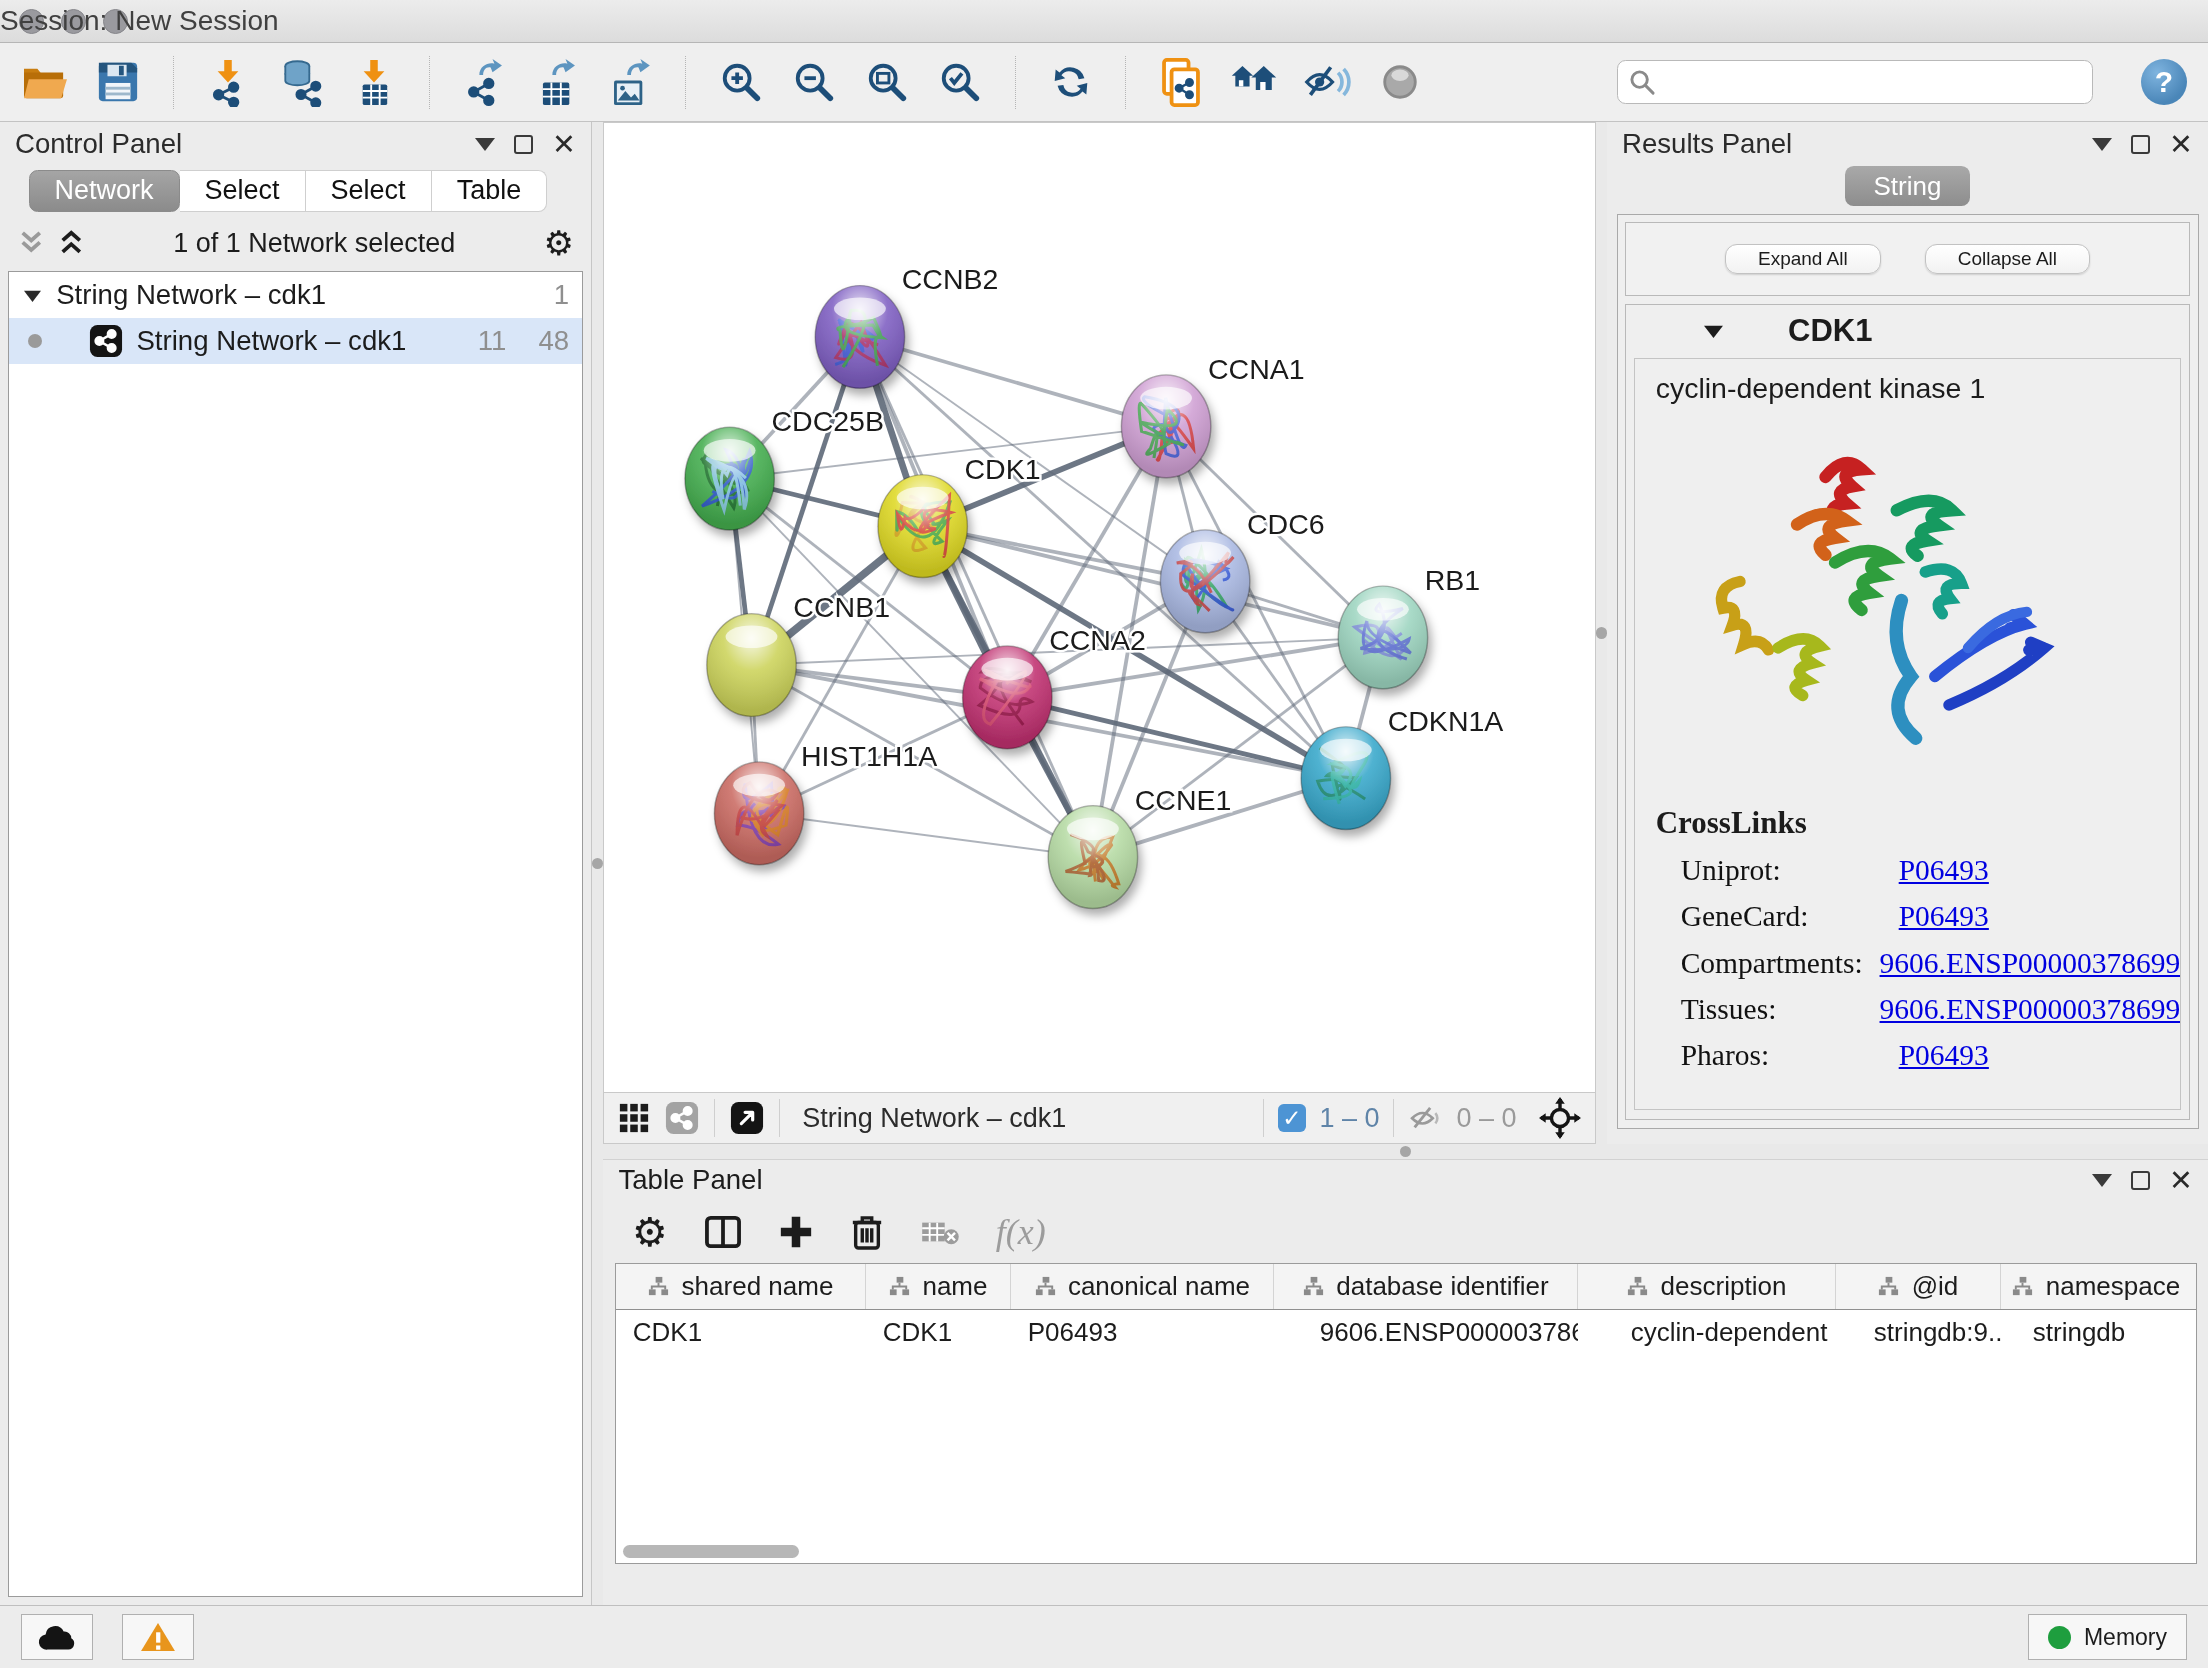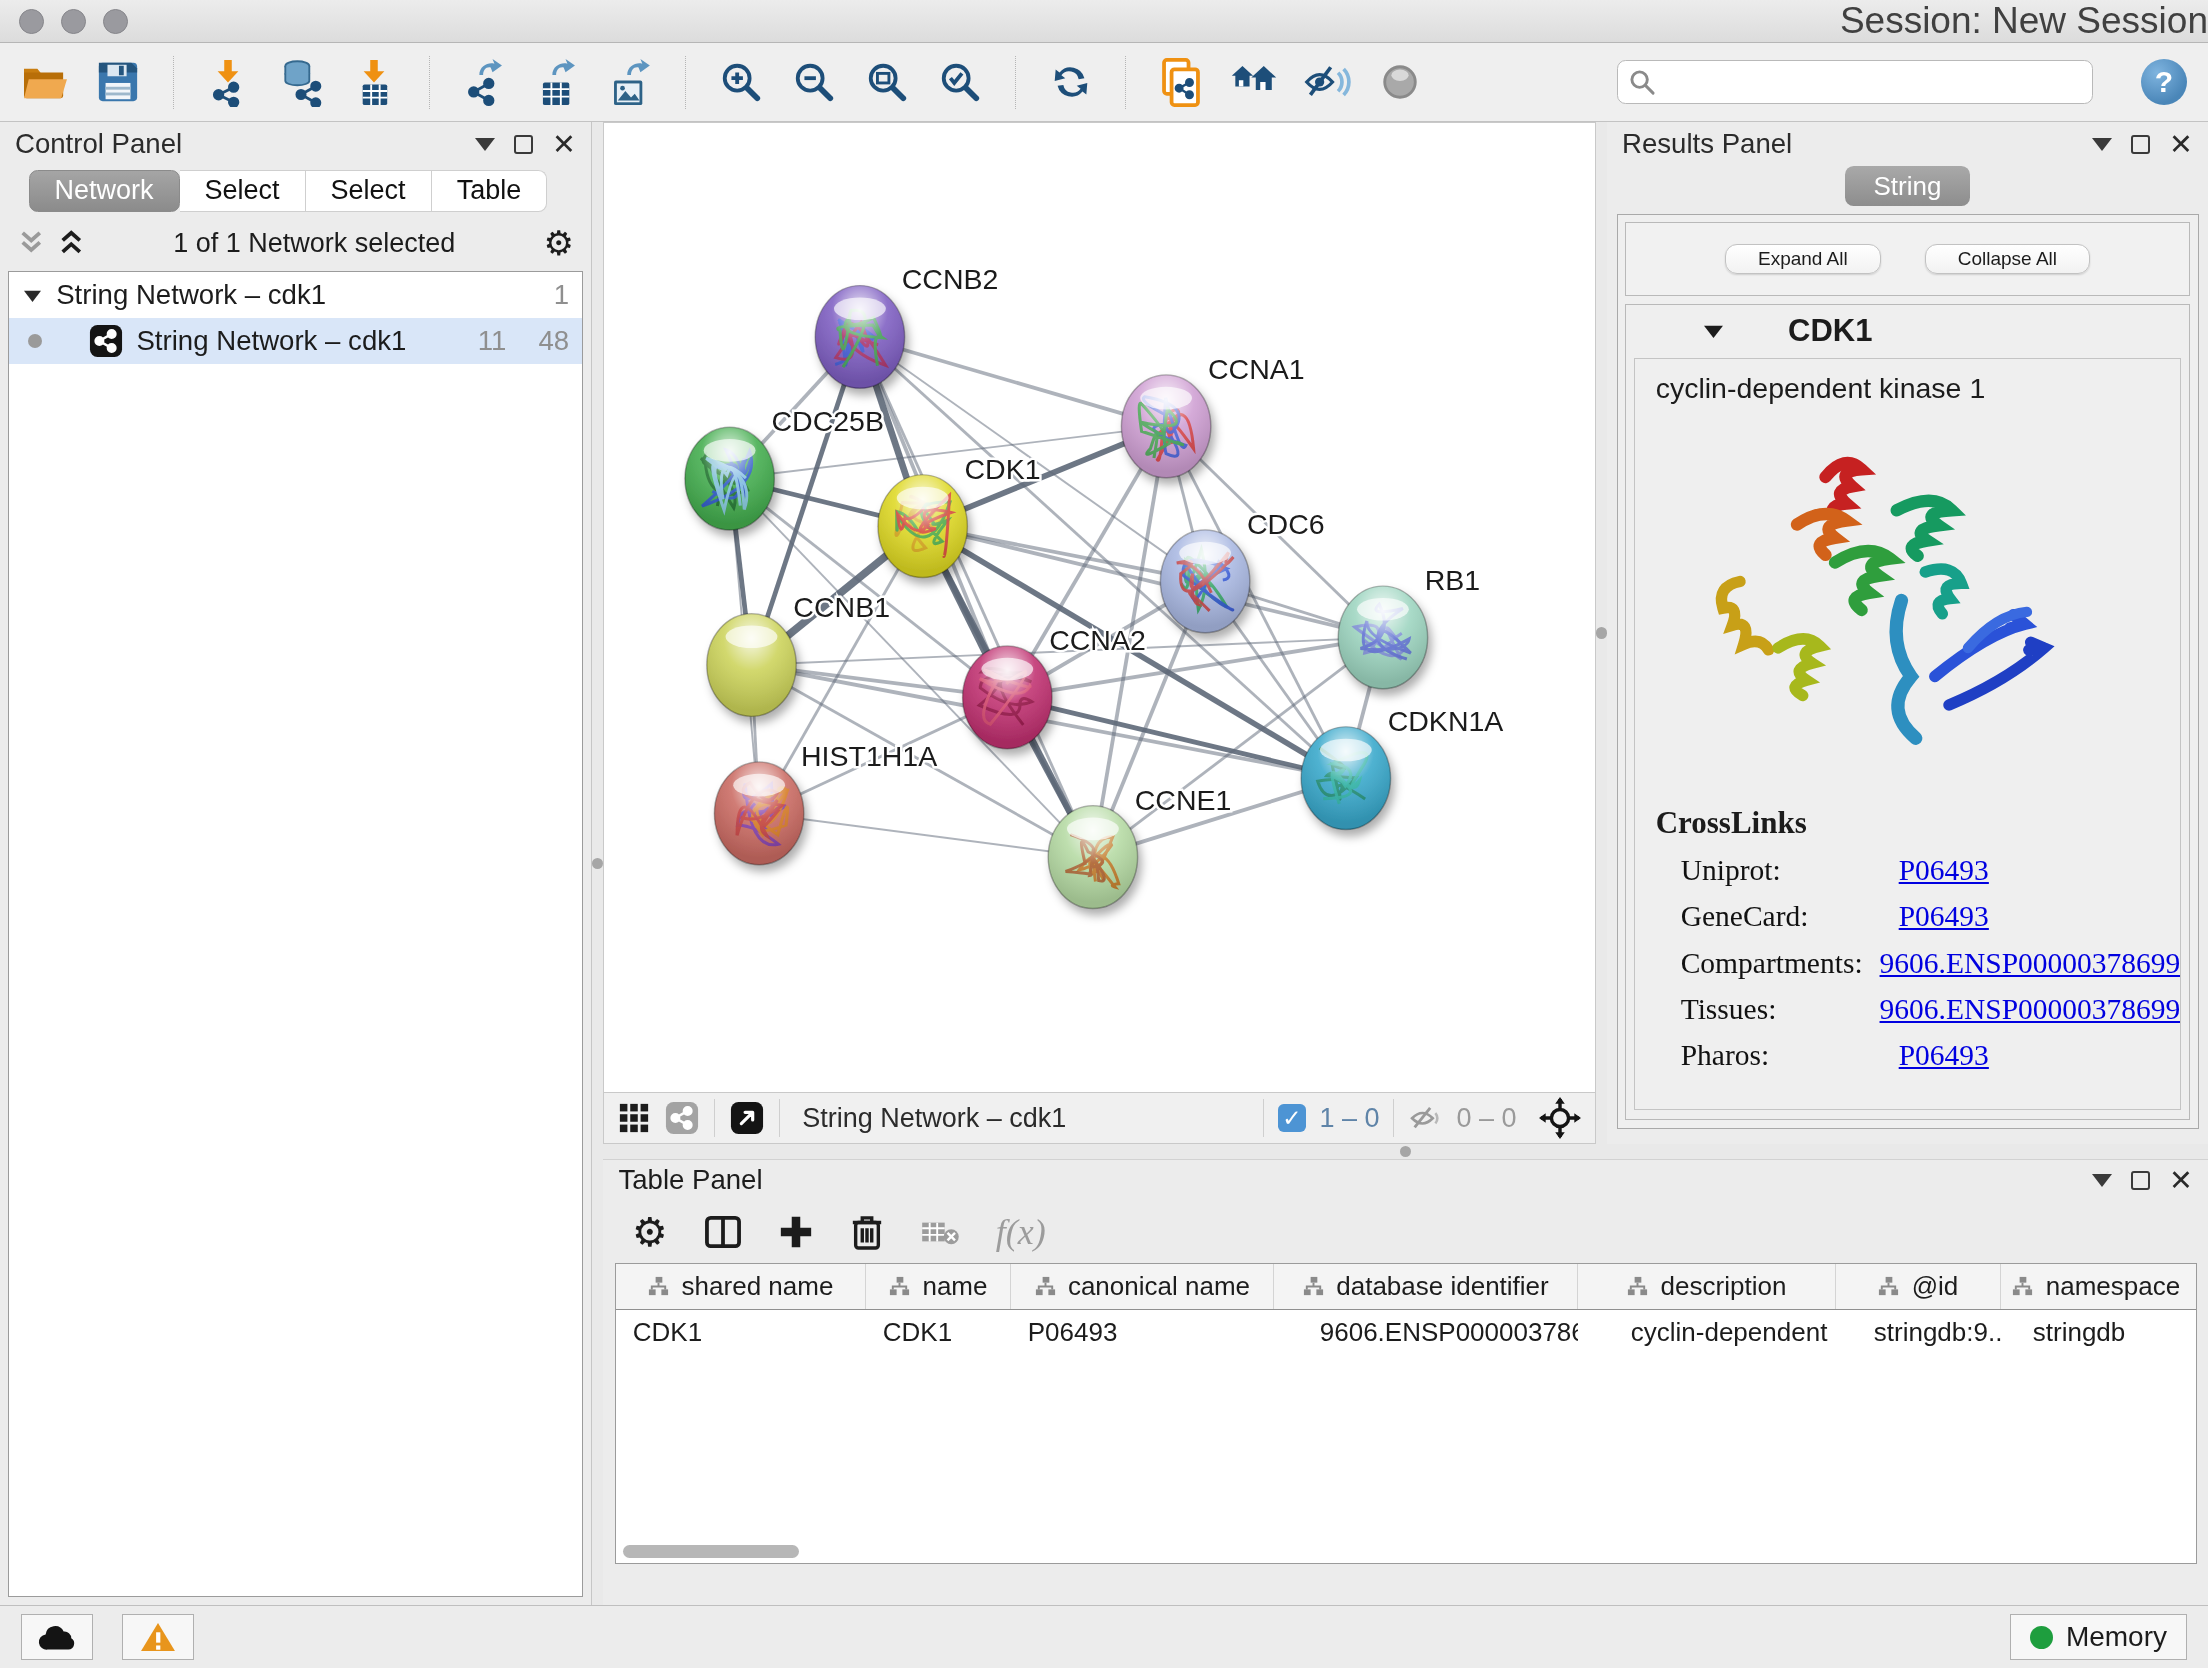--- a/index.html
+++ b/index.html
@@ -5,21 +5,21 @@
   * { margin:0; padding:0; box-sizing:border-box; }
   html,body { width:2208px; height:1668px; overflow:hidden; }
   body { font-family:"Liberation Sans","DejaVu Sans",sans-serif; background:#e9e9e9; color:#1c1c1c; }
   #app { width:2208px; height:1668px; display:flex; flex-direction:column; }
 
   
   .titlebar { height:43px; background:linear-gradient(#ececec,#dcdcdc); border-bottom:1px solid #b6b6b6;
     display:flex; align-items:center; position:relative; flex:none; }
   .lights { display:flex; gap:17px; margin-left:19px; }
   .light { width:25px; height:25px; border-radius:50%; background:#9a9a9f; border:1px solid #86868b; }
-  .win-title { position:absolute; left:0; right:0; text-align:right; font-size:37px; color:#404040; }
+  .win-title { position:absolute; left:0; right:0; text-align:left; font-size:28px; color:#404040; }
 
   
   .toolbar { height:79px; background:#efefef; border-bottom:1px solid #c3c3c3; display:flex; align-items:center;
     padding:0 21px; gap:25px; flex:none; }
   .tb-sep { width:0; height:53px; border-left:1.9px dotted #b5b5b5; margin:0 5.7px; }
   .tb-icon { width:48px; height:49px; display:flex; align-items:center; justify-content:center; }
   .searchbox { margin-left:auto; width:476px; height:44px; background:#fff; border:1.9px solid #b9b9b9; border-radius:8.6px;
     display:flex; align-items:center; padding:0 11.4px; gap:7.6px; }
   .searchbox input { border:none; outline:none; font-size:26px; flex:1; background:transparent; font-family:inherit; }
   .help-btn { width:46px; height:46px; border-radius:50%; background:radial-gradient(circle at 35% 30%,#7fb4df,#4a86b8 70%);
@@ -109,21 +109,21 @@
   .tp-tab { height:42px; padding:0 27px; display:flex; align-items:center; font-size:27.6px; background:#fff; border:1px solid #cfcfcf; border-left:none; }
   .tp-tab:first-child { border-left:1px solid #cfcfcf; border-radius:8.6px 0 0 8.6px; }
   .tp-tab:last-child { border-radius:0 8.6px 8.6px 0; }
   .tp-tab.active { background:linear-gradient(#a5a5a5,#8b8b8b); color:#fff; border-color:#8b8b8b; border-radius:8.6px; }
 
   
   .statusbar { height:63px; background:#ececec; border-top:1px solid #bfbfbf; display:flex; align-items:center;
     padding:0 21px; gap:28.5px; flex:none; }
   .sb-btn { width:72px; height:46px; background:#f7f7f7; border:1.9px solid #b0b0b0; display:flex; align-items:center; justify-content:center; }
   .mem-btn { margin-left:auto; height:46px; background:#f7f7f7; border:1.9px solid #b0b0b0; display:flex; align-items:center;
-    gap:13.3px; padding:0 19px; font-size:28px; }
+    gap:13.3px; padding:0 19px; font-size:23px; }
   .mem-dot { width:23px; height:23px; border-radius:50%; background:#1e9e3e; }
   svg text { font-family:"Liberation Sans","DejaVu Sans",sans-serif; }
 </style>
 </head>
 <body>
 
 <div id="app">
 
   <div class="titlebar">
     <div class="lights">

